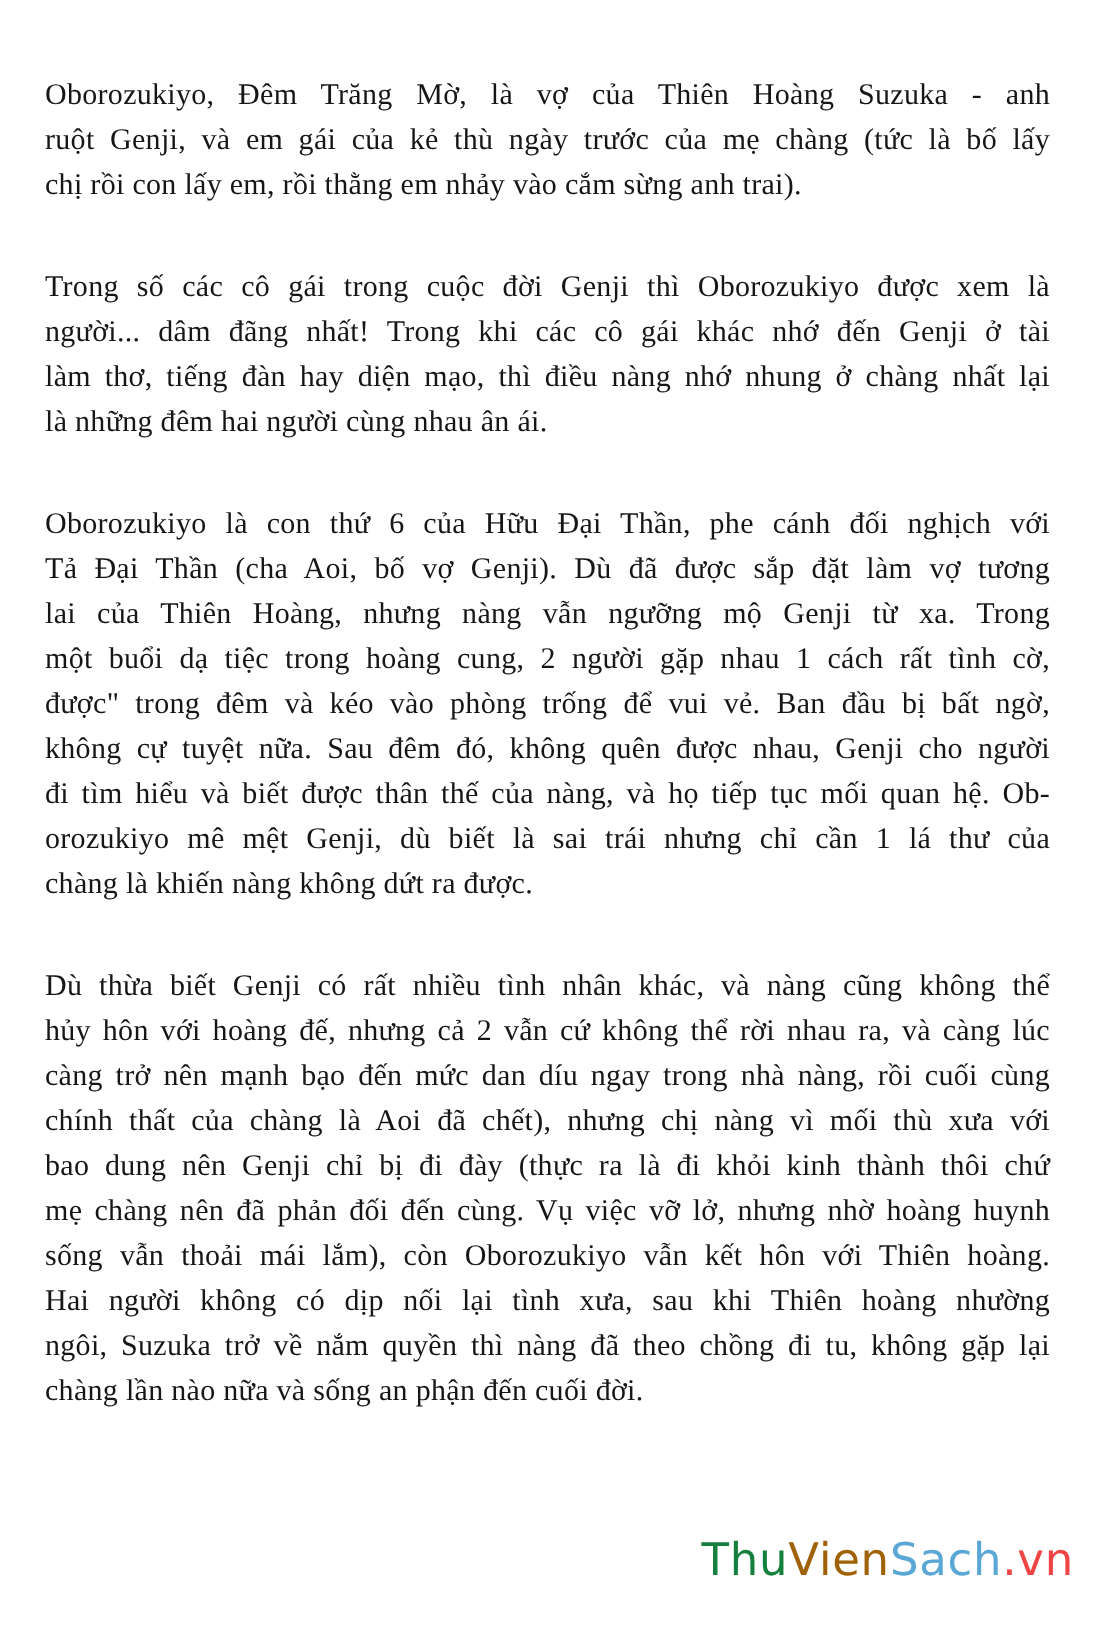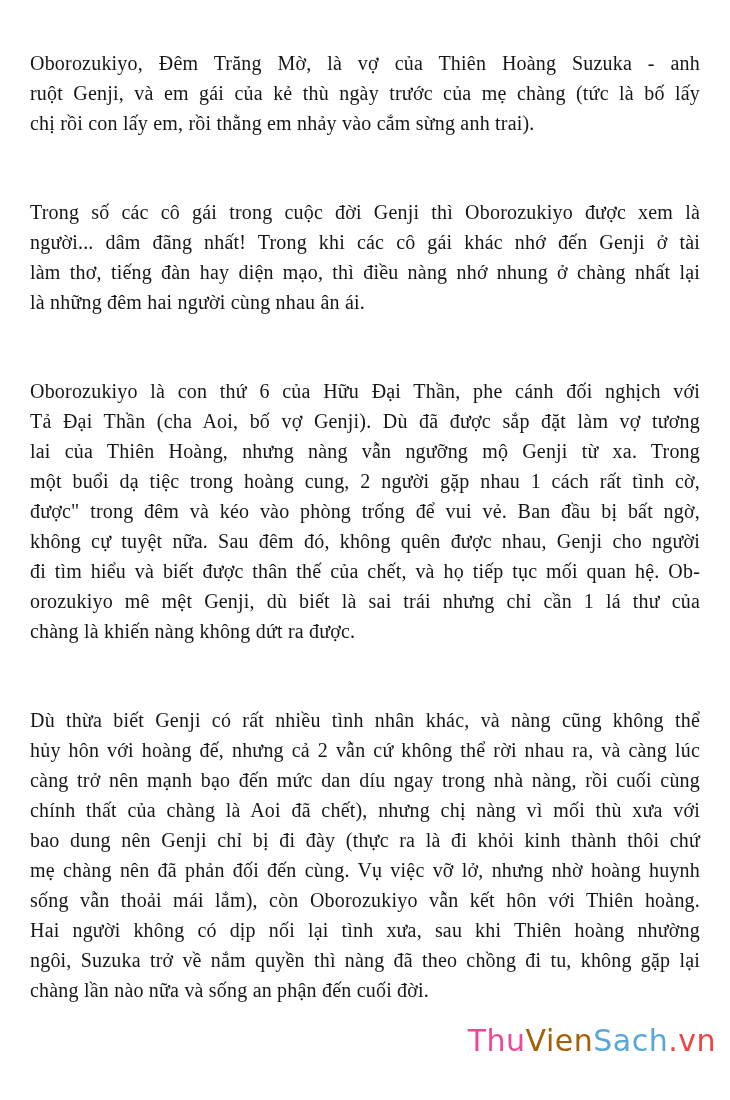--- a/index.html
+++ b/index.html
@@ -18,21 +18,21 @@
     box-sizing: border-box;
     width: 730px;
     height: 1064px;
     padding: 48px 30px 0 30px;
     position: relative;
   }
   .body-text {
     color: #161616;
   }
   .paragraph + .paragraph {
-    margin-top: 59px;
+    margin-top: 38px;
   }
   .line {
     font-size: 20px;
     line-height: 30px;
     text-align: justify;
     text-align-last: justify;
     white-space: normal;
     letter-spacing: 0.2px;
   }
   .line.last {
@@ -69,37 +69,37 @@
         <div class="line">làm thơ, tiếng đàn hay diện mạo, thì điều nàng nhớ nhung ở chàng nhất lại</div>
         <div class="line last">là những đêm hai người cùng nhau ân ái.</div>
       </div>
       <div class="paragraph">
         <div class="line">Oborozukiyo là con thứ 6 của Hữu Đại Thần, phe cánh đối nghịch với</div>
         <div class="line">Tả Đại Thần (cha Aoi, bố vợ Genji). Dù đã được sắp đặt làm vợ tương</div>
         <div class="line">lai của Thiên Hoàng, nhưng nàng vẫn ngưỡng mộ Genji từ xa. Trong</div>
         <div class="line">một buổi dạ tiệc trong hoàng cung, 2 người gặp nhau 1 cách rất tình cờ,</div>
         <div class="line">được" trong đêm và kéo vào phòng trống để vui vẻ. Ban đầu bị bất ngờ,</div>
         <div class="line">không cự tuyệt nữa. Sau đêm đó, không quên được nhau, Genji cho người</div>
-        <div class="line">đi tìm hiểu và biết được thân thế của chết, và họ tiếp tục mối quan hệ. Ob-</div>
+        <div class="line">đi tìm hiểu và biết được thân thế của nàng, và họ tiếp tục mối quan hệ. Ob-</div>
         <div class="line">orozukiyo mê mệt Genji, dù biết là sai trái nhưng chỉ cần 1 lá thư của</div>
         <div class="line last">chàng là khiến nàng không dứt ra được.</div>
       </div>
       <div class="paragraph">
         <div class="line">Dù thừa biết Genji có rất nhiều tình nhân khác, và nàng cũng không thể</div>
         <div class="line">hủy hôn với hoàng đế, nhưng cả 2 vẫn cứ không thể rời nhau ra, và càng lúc</div>
         <div class="line">càng trở nên mạnh bạo đến mức dan díu ngay trong nhà nàng, rồi cuối cùng</div>
         <div class="line">chính thất của chàng là Aoi đã chết), nhưng chị nàng vì mối thù xưa với</div>
         <div class="line">bao dung nên Genji chỉ bị đi đày (thực ra là đi khỏi kinh thành thôi chứ</div>
         <div class="line">mẹ chàng nên đã phản đối đến cùng. Vụ việc vỡ lở, nhưng nhờ hoàng huynh</div>
         <div class="line">sống vẫn thoải mái lắm), còn Oborozukiyo vẫn kết hôn với Thiên hoàng.</div>
         <div class="line">Hai người không có dịp nối lại tình xưa, sau khi Thiên hoàng nhường</div>
         <div class="line">ngôi, Suzuka trở về nắm quyền thì nàng đã theo chồng đi tu, không gặp lại</div>
         <div class="line last">chàng lần nào nữa và sống an phận đến cuối đời.</div>
       </div>
     </div>
 
   <div class="footer">
     <div class="logo">
-      <span style="color: #ec4899;">Thu</span><span style="color: #a16207;">Vien</span><span style="color: rgb(90, 167, 214);">Sach</span><span style="color: #ef4444;">.vn</span>
+      <span style="color: #15803d;">Thu</span><span style="color: #a16207;">Vien</span><span style="color: rgb(90, 167, 214);">Sach</span><span style="color: #ef4444;">.vn</span>
     </div>
   </div>
 
 </div>
 
 </body></html>

